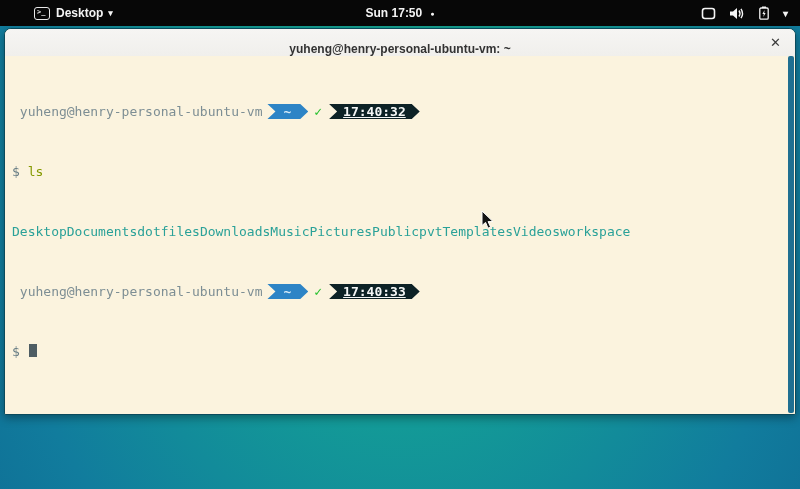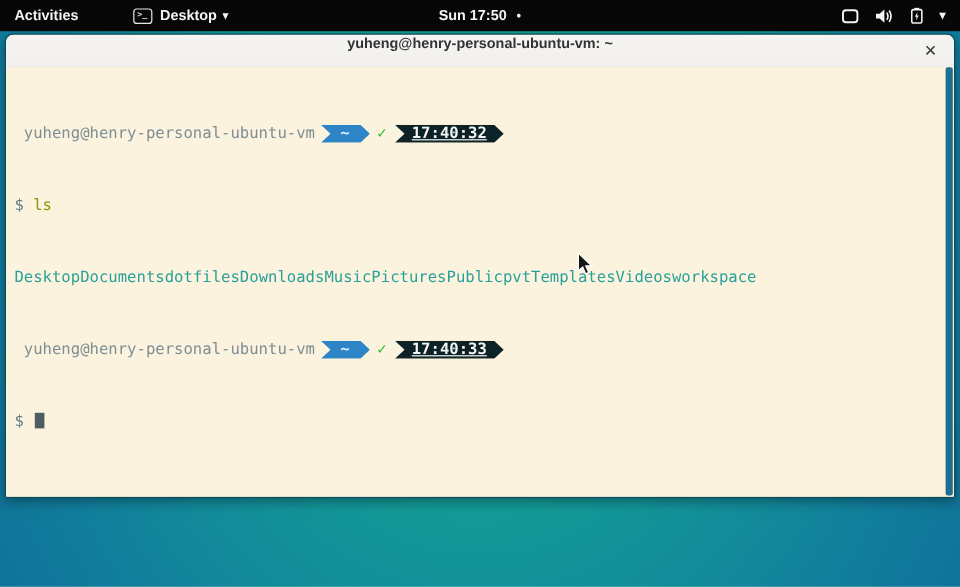--- a/index.html
+++ b/index.html
@@ -47,21 +47,21 @@
     border:1px solid var(--window-border);
     border-radius:7px 7px 2px 2px;
     box-shadow:0 3px 10px rgba(0,0,0,.35);
     background: var(--term-bg);
     z-index:20; overflow:hidden;
   }
   .titlebar {
     height:28px;
     background: linear-gradient(#f6f5f3, var(--titlebar-bg));
     border-bottom:1px solid #cfccc6;
-    display:flex; align-items:flex-start; justify-content:center;
+    display:flex; align-items:flex-end; justify-content:center;
     position:relative;
     color:var(--titlebar-fg); font-size:12px; font-weight:bold;
   }
   .close-btn {
     position:absolute; right:14px; top:0; height:100%;
     display:flex; align-items:center;
     color:#3a3a3a; font-size:13px; font-weight:normal; cursor:default;
   }
   .term-body {
     position:absolute; top:27px; left:0; right:0; bottom:0;
@@ -95,21 +95,20 @@
   }
 
   .mouse-cursor { position:absolute; left:481px; top:210px; z-index:50; }
 </style>
 </head>
 <body>
 
 <div class="desktop"></div>
 
 <div class="topbar">
-  <div class="activities">Activities</div>
 
   <div class="app-menu">
     <span class="term-glyph-box">&gt;_</span>
     <span>Desktop</span>
     <span class="app-chevron">▾</span>
   </div>
 
   <div class="clock-area">
     <span>Sun 17:50</span>
     <span class="notif-dot">●</span>

